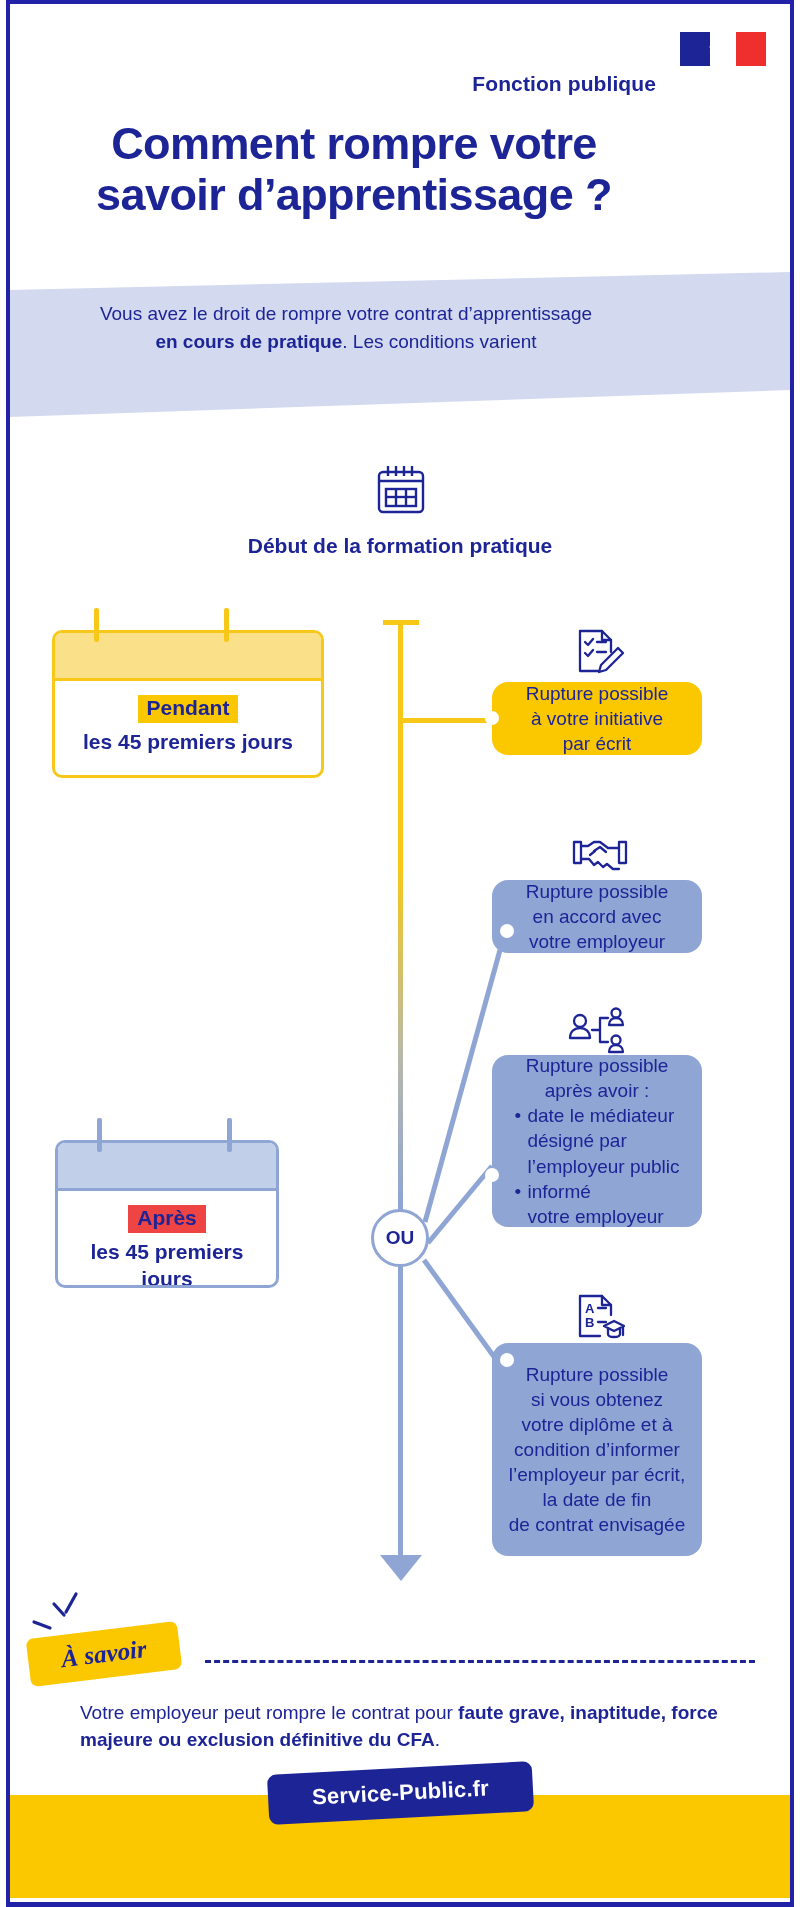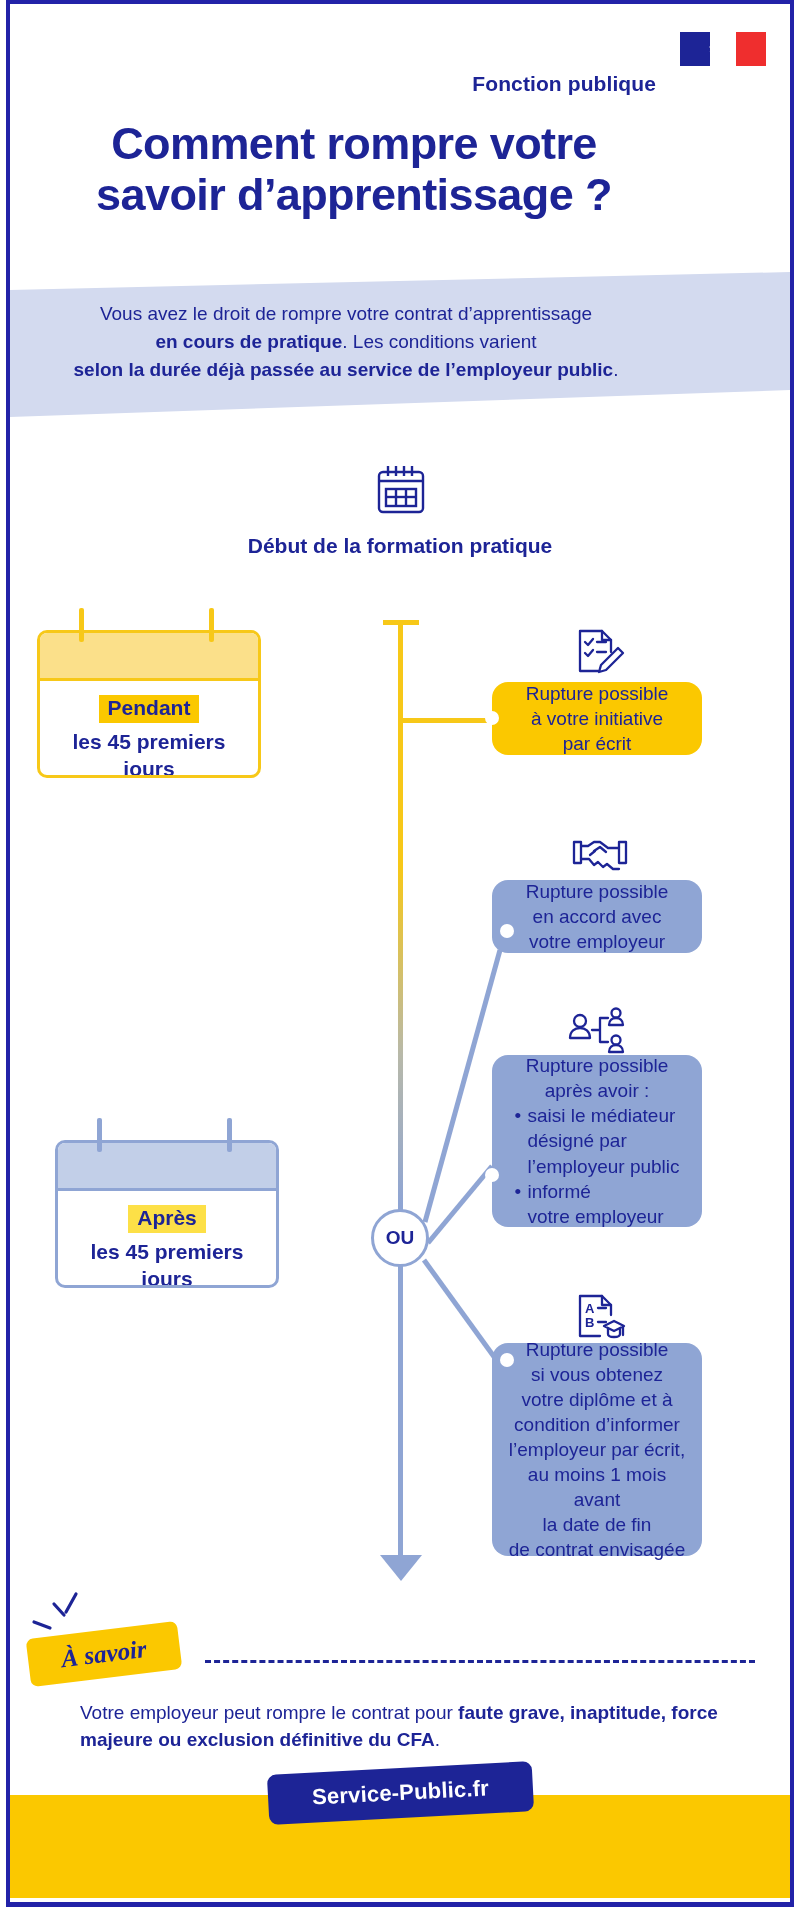--- a/index.html
+++ b/index.html
@@ -108,31 +108,31 @@
     padding:14px 14px 0; text-align:center;
   }
   .cal-card .pill {
     display:inline-block; padding:1px 9px 3px; font-size:21px; font-weight:700;
     color:#1d2496;
   }
   .cal-card .lines {
     margin-top:6px; font-size:21px; font-weight:700; line-height:1.28; color:#1d2496;
   }
 
-  .cal-pendant { left:37px; top:630px; width:224px; height:148px; }
+  .cal-pendant { left:52px; top:630px; width:272px; height:148px; }
   .cal-pendant .body { border:3px solid #f7c818; }
   .cal-pendant .band-top { background:#fbe08a; border-bottom:3px solid #f7c818; }
   .cal-pendant .ring { background:#f7c818; }
   .cal-pendant .pill { background:#fbc800; }
 
   .cal-apres { left:55px; top:1140px; width:224px; height:148px; }
   .cal-apres .body { border:3px solid #8fa5d4; }
   .cal-apres .band-top { background:#c2cfe8; border-bottom:3px solid #8fa5d4; }
   .cal-apres .ring { background:#8fa5d4; }
-  .cal-apres .pill { background:#fde047; }
+  .cal-apres .pill { background:#ef4444; }
 
   
   .rbox {
     position:absolute; border-radius:16px; z-index:10;
     display:flex; align-items:center; justify-content:center;
     text-align:center; font-size:19px; line-height:1.32; color:#1d2496;
     padding:12px 14px;
   }
   .rbox.yellow { background:#fbc800; }
   .rbox.blue   { background:#8fa5d4; }
@@ -204,23 +204,20 @@
 <div class="title">
   <div>Comment rompre votre</div>
   <div>savoir d’apprentissage ?</div>
 </div>
 
 <div class="intro-band"></div>
 <div class="intro-text">
   <div>Vous avez le droit de rompre votre contrat d’apprentissage</div>
   <div>
     <b>en cours de pratique</b><span>. Les conditions varient</span>
-  </div>
-  <div>
-    <b>selon la durée déjà passée au service de l’employeur public</b><span>.</span>
   </div>
 </div>
 
 <svg class="cal-top-icon" viewBox="0 0 56 52">
   <g fill="none" stroke="#1d2496" stroke-width="2.4">
     <rect x="6" y="9" width="44" height="40" rx="4"></rect>
     <line x1="6" y1="18" x2="50" y2="18"></line>
     <line x1="15" y1="3" x2="15" y2="13"></line>
     <line x1="23" y1="3" x2="23" y2="13"></line>
     <line x1="31" y1="3" x2="31" y2="13"></line>
@@ -331,21 +328,21 @@
     <path d="M41 46 c0 -5 3.5 -7 7 -7 s7 2 7 7 z"></path>
   </g>
 </svg>
 <div class="rbox blue" style="left:492px; top:1055px; width:210px; height:172px;">
   <div class="dot" style="left:-7px; top:113px;"></div>
   <div>
     <div>Rupture possible</div>
     <div>après avoir :</div>
     <ul>
       <li>
-        <span>saisi le médiateur</span><br>
+        <span>date le médiateur</span><br>
         <span>désigné par</span><br>
         <span>l’employeur public</span>
       </li>
       <li>
         <span>informé</span><br>
         <span>votre employeur</span>
       </li>
     </ul>
   </div>
 </div>
@@ -364,21 +361,20 @@
   </g>
 </svg>
 <div class="rbox blue" style="left:492px; top:1343px; width:210px; height:213px;">
   <div class="dot" style="left:8px; top:10px;"></div>
   <div>
     <div>Rupture possible</div>
     <div>si vous obtenez</div>
     <div>votre diplôme et à</div>
     <div>condition d’informer</div>
     <div>l’employeur par écrit,</div>
-    <div>au moins 1 mois avant</div>
     <div>la date de fin</div>
     <div>de contrat envisagée</div>
   </div>
 </div>
 
 <svg class="sparkles" viewBox="0 0 80 56">
   <g stroke="#1d2496" stroke-width="3.2" stroke-linecap="round">
     <line x1="58" y1="6" x2="48" y2="24"></line>
     <line x1="36" y1="16" x2="46" y2="27"></line>
     <line x1="16" y1="34" x2="32" y2="40"></line>

